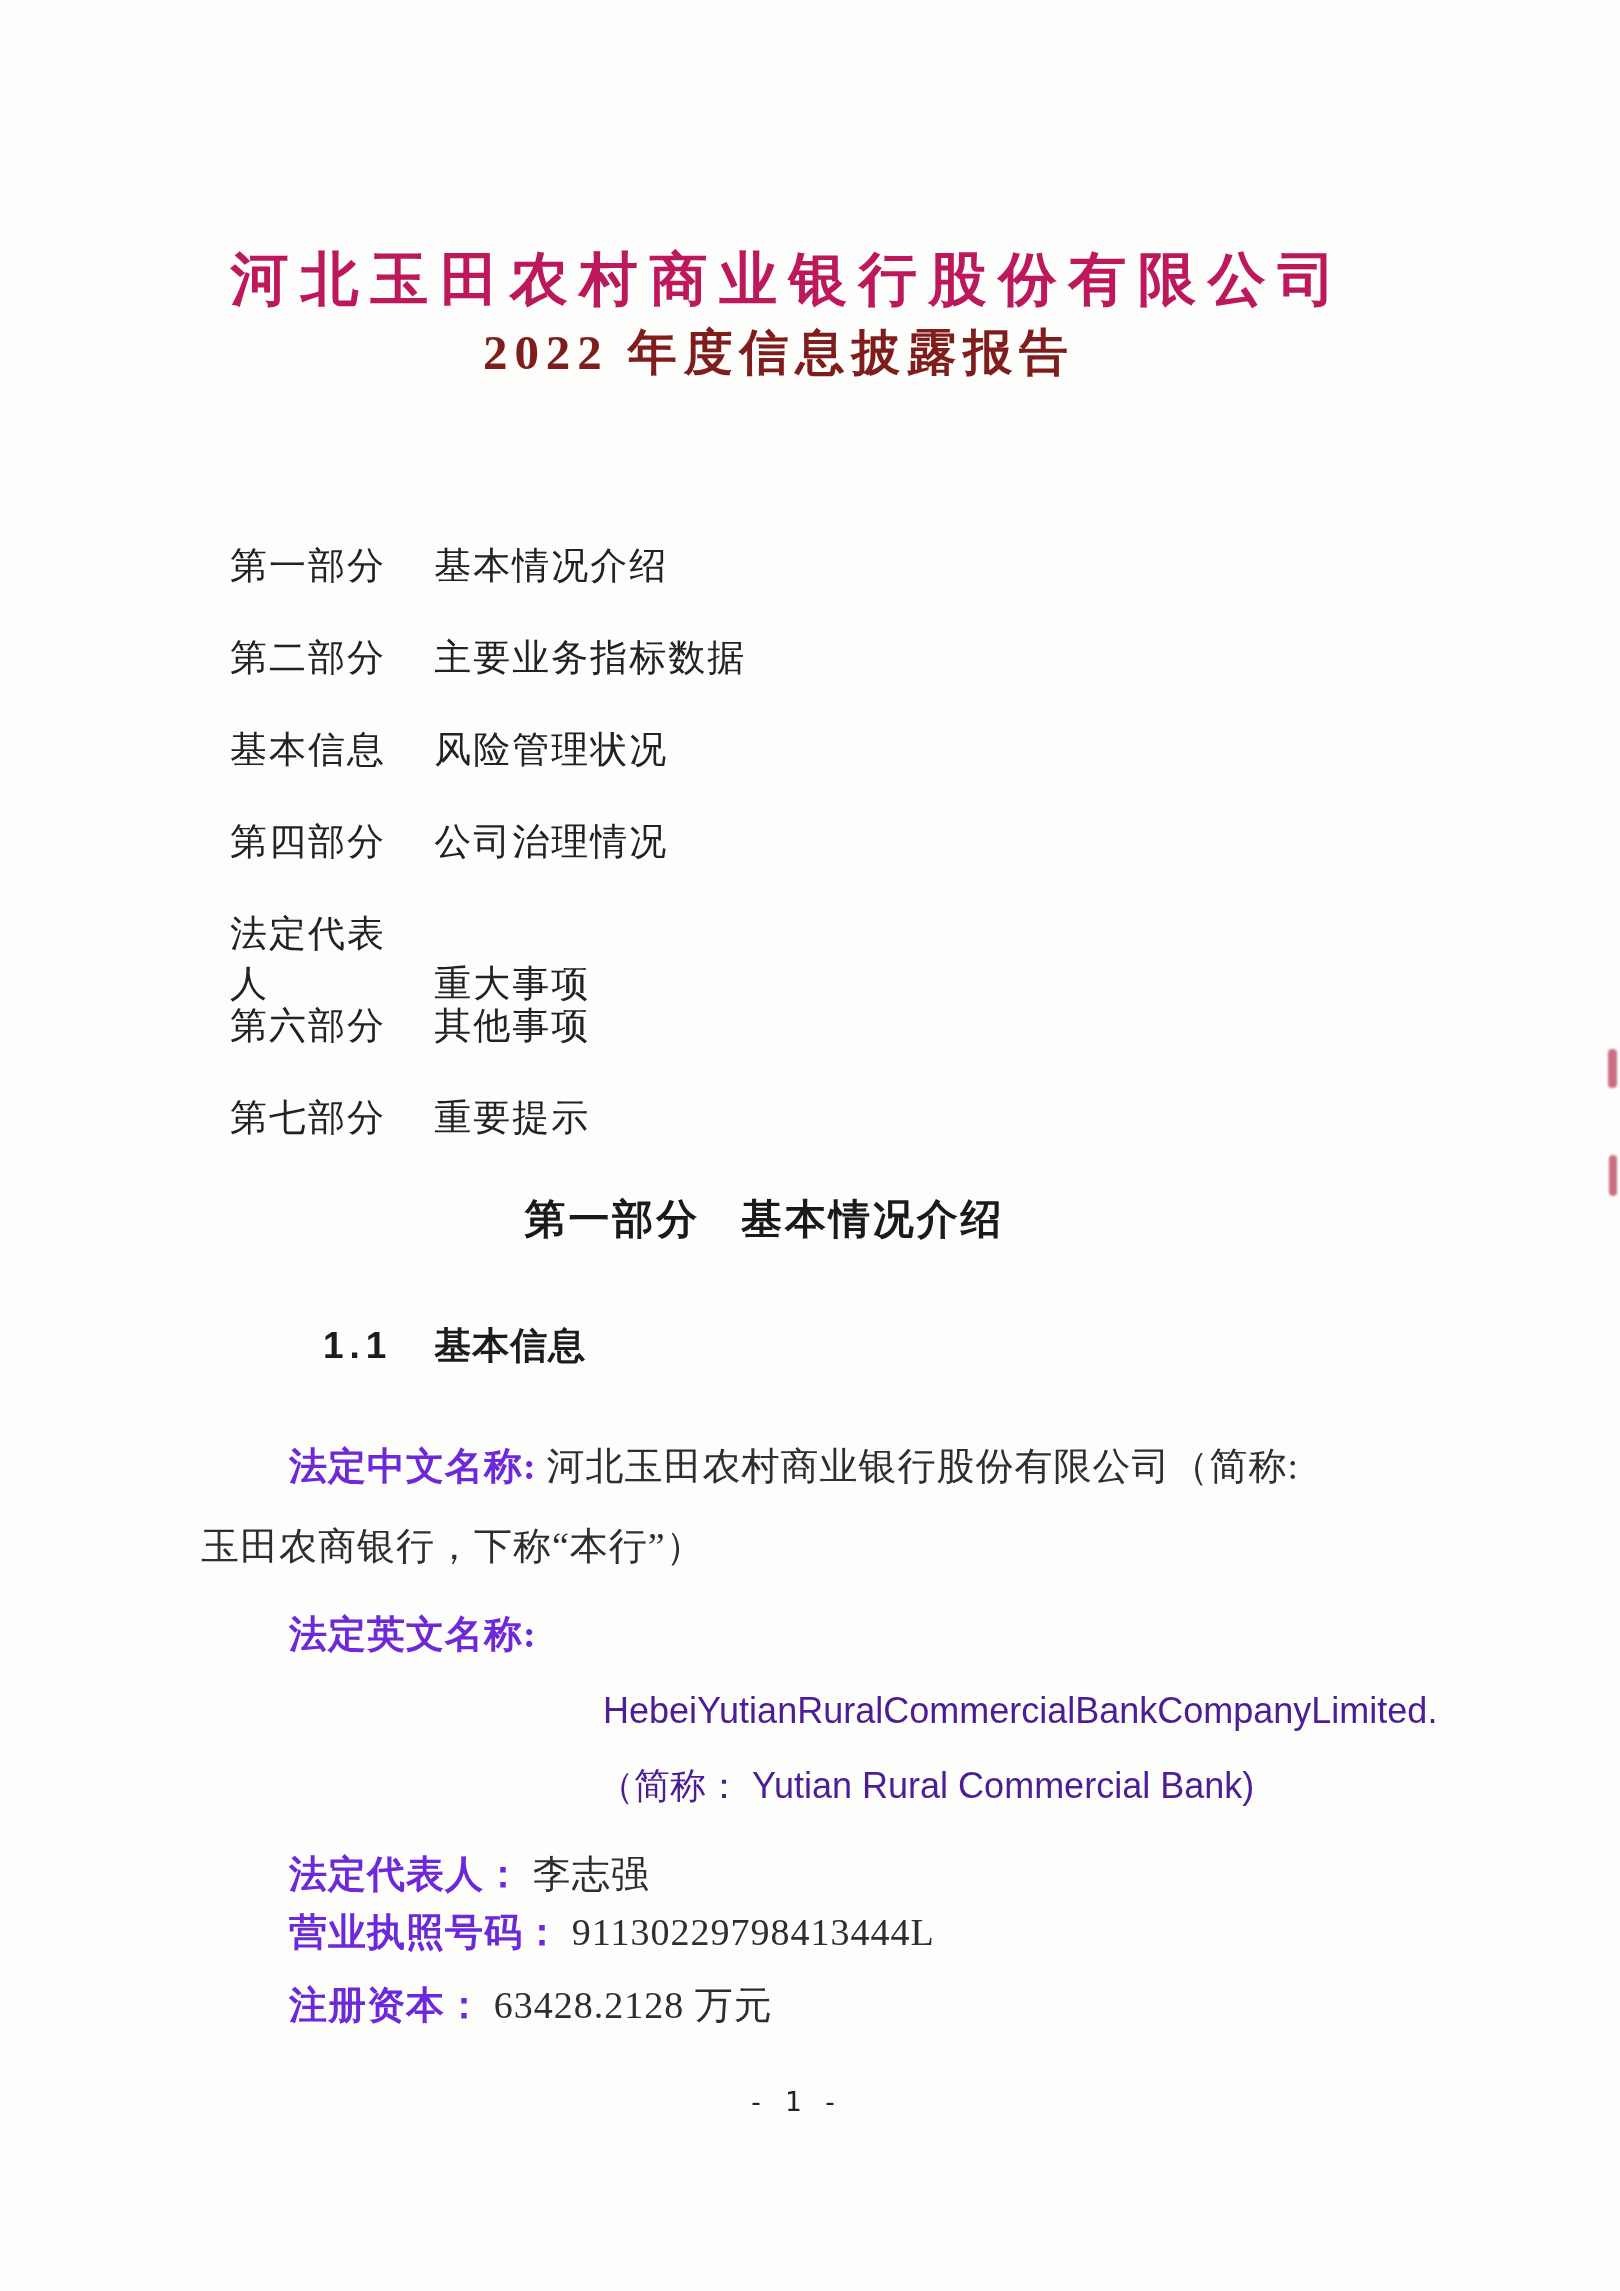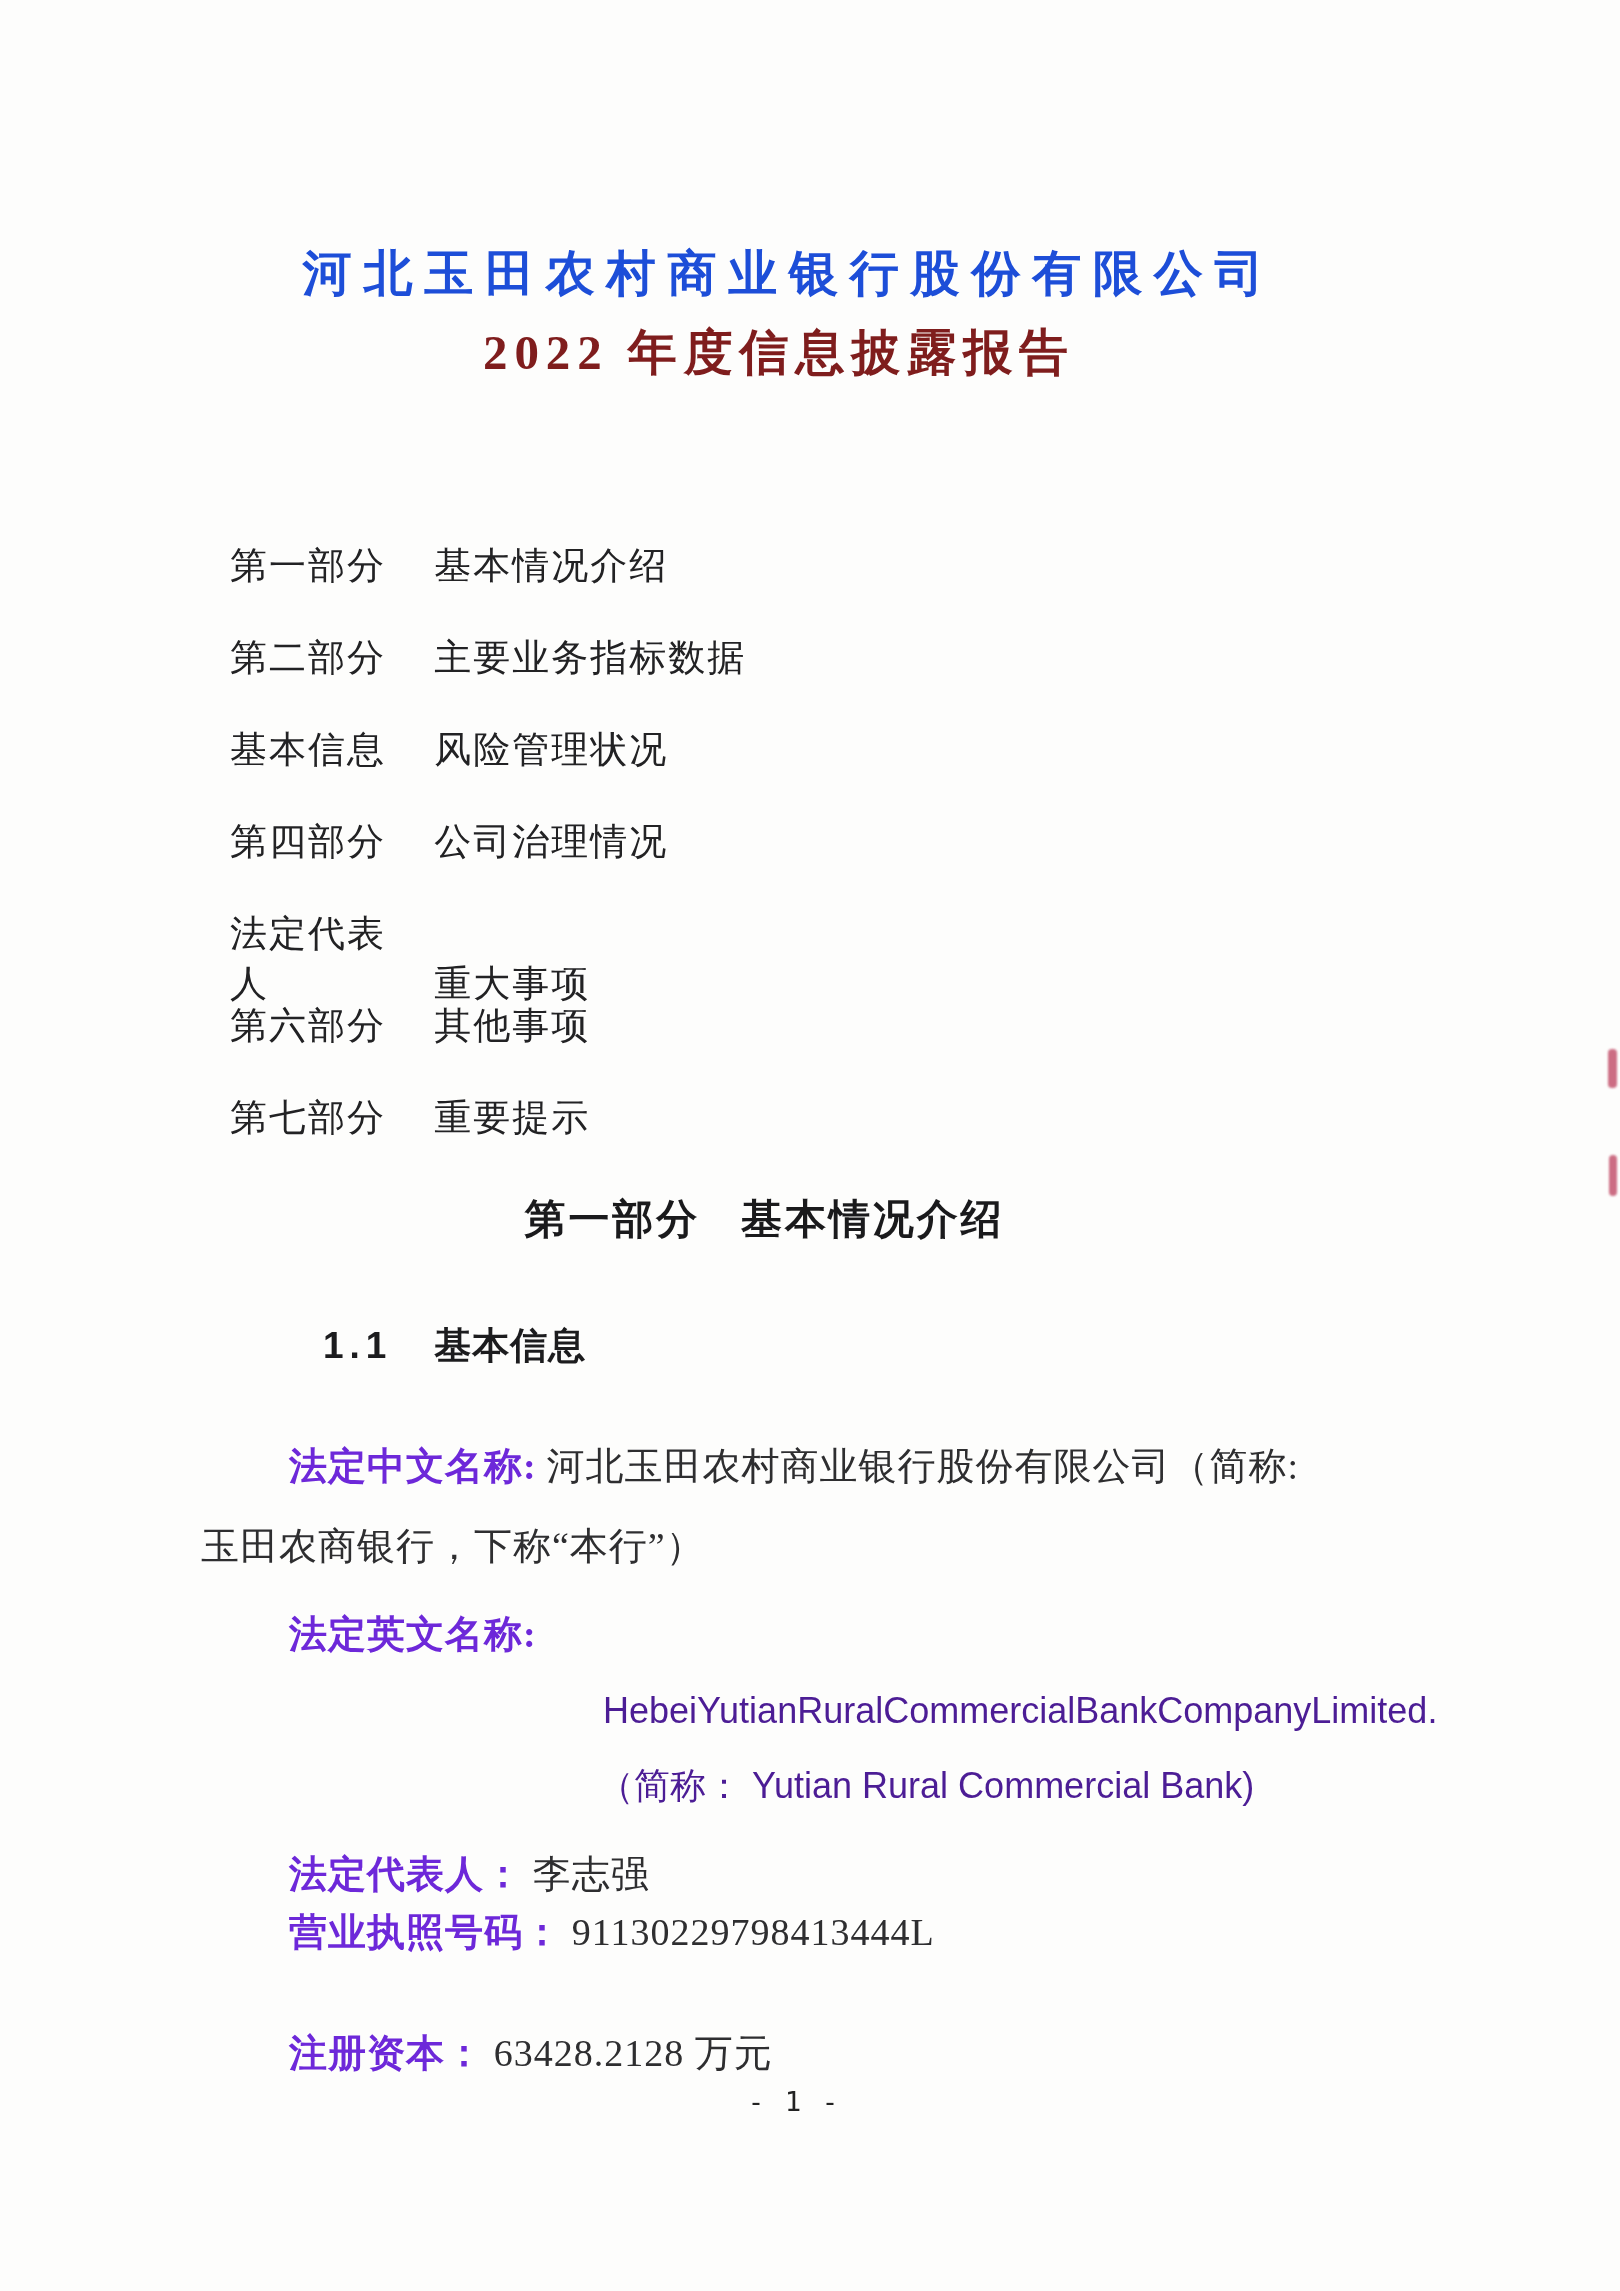--- a/index.html
+++ b/index.html
@@ -9,21 +9,21 @@
     background:#fdfdfc;
     overflow:hidden;
     color:#1d1d1f;
     font-family:"Liberation Serif","DejaVu Serif",serif;
   }
   .abs{position:absolute;white-space:nowrap;}
 
   
   .doc-title-line1{
     top:241px;left:0;width:1578px;text-align:center;
-    font-size:49px;font-weight:bold;letter-spacing:11.8px;color:#1d4ed8;
+    font-size:58px;font-weight:bold;letter-spacing:11.8px;color:#be185d;
   }
   .doc-title-line2{
     top:320px;left:0;width:1558px;text-align:center;
     font-size:49px;font-weight:bold;letter-spacing:6.9px;color:#7f1d1d;
   }
 
   
   .toc{position:absolute;top:541px;left:230px;}
   .toc-row{
     height:39px;margin-bottom:53px;
@@ -135,21 +135,21 @@
   <div class="abs en-line" style="top:1762px;left:598px;">
     <span>（简称： Yutian Rural Commercial Bank)</span>
   </div>
 
   <div class="abs body-line" style="top:1837px;left:289px;margin-top:12px;">
     <span class="lbl">法定代表人：</span><span class="val">李志强</span>
   </div>
   <div class="abs body-line" style="top:1907px;left:289px;">
     <span class="lbl">营业执照号码：</span><span class="val">91130229798413444L</span>
   </div>
-  <div class="abs body-line" style="top:1980px;left:289px;margin-top:48px;">
+  <div class="abs body-line" style="top:1980px;left:289px;">
     <span class="lbl">注册资本：</span><span class="val">63428.2128 万元</span>
   </div>
 
   <div class="abs page-number">- 1 -</div>
 
   <div class="edge-mark m1" style="background: rgb(196, 85, 111);"></div>
   <div class="edge-mark m2" style="background: rgb(196, 85, 111);"></div>
 </div>
 
 

